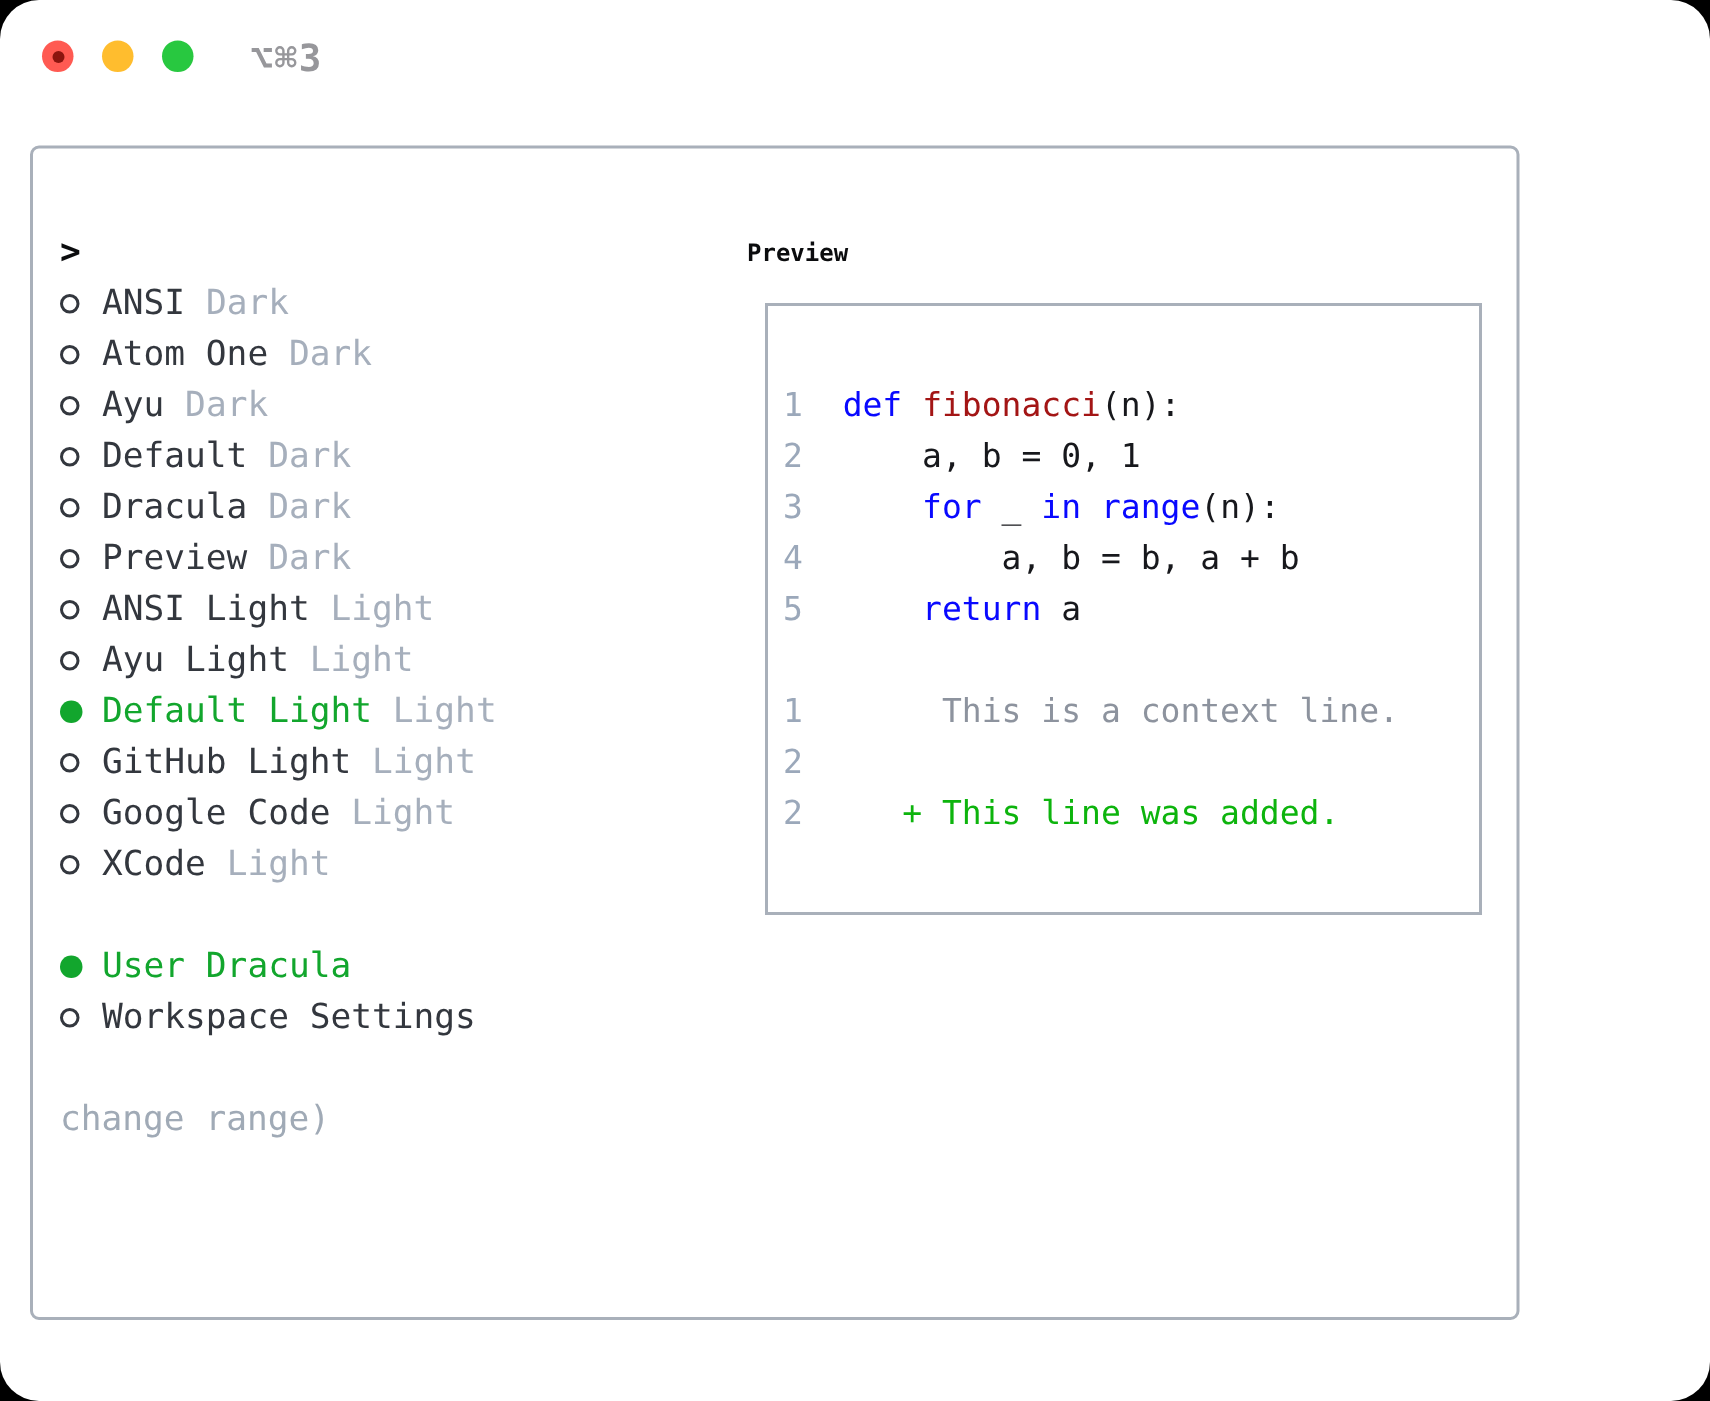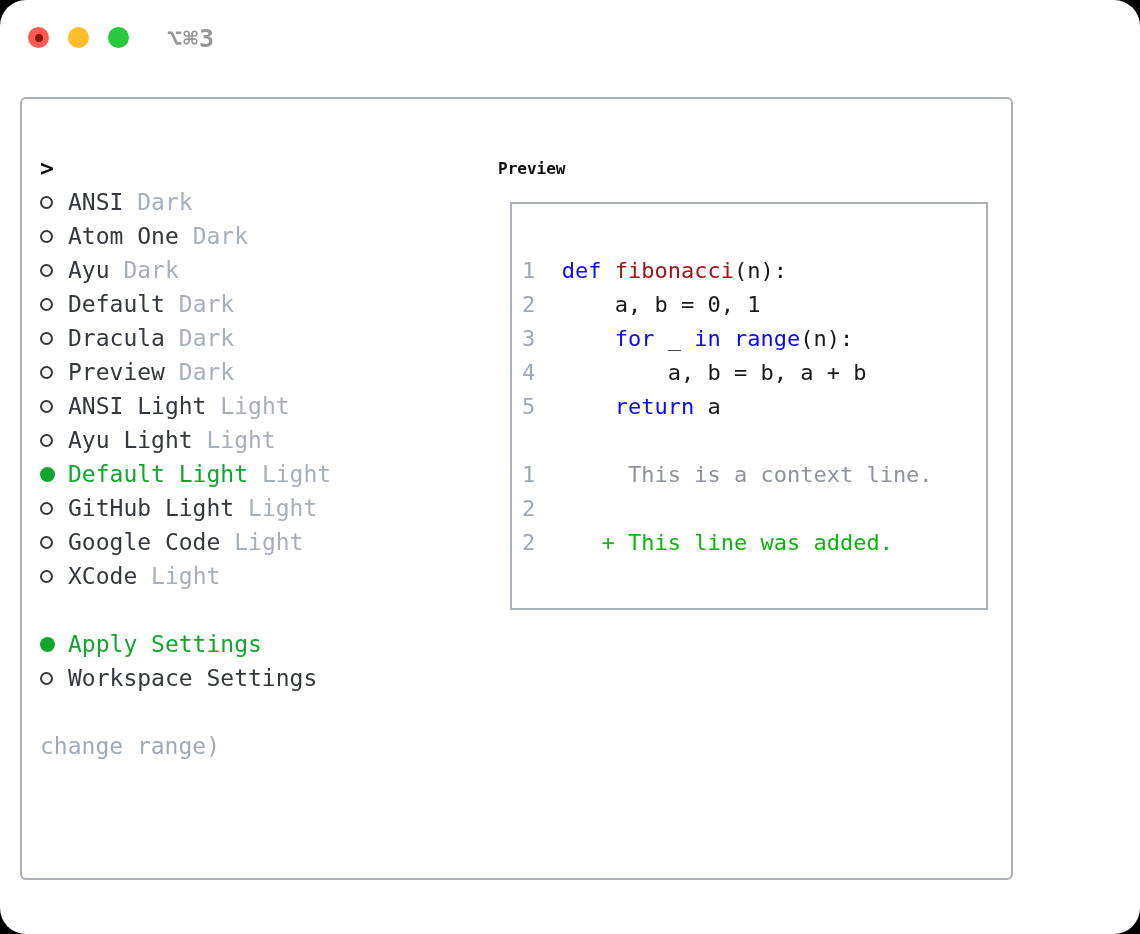--- a/index.html
+++ b/index.html
@@ -103,21 +103,21 @@
           <div class="row"><span class="marker"><span class="radio on"></span></span><span class="tname sel">Default Light</span><span class="tname"> </span><span class="ttag">Light</span></div>
           <div class="row"><span class="marker"><span class="radio"></span></span><span class="tname">GitHub Light</span><span class="tname"> </span><span class="ttag">Light</span></div>
           <div class="row"><span class="marker"><span class="radio"></span></span><span class="tname">Google Code</span><span class="tname"> </span><span class="ttag">Light</span></div>
           <div class="row"><span class="marker"><span class="radio"></span></span><span class="tname">XCode</span><span class="tname"> </span><span class="ttag">Light</span></div>
         </div>
 
       <div class="spacer"></div>
 
 
       <div id="apply-list">
-          <div class="row"><span class="marker"><span class="radio on"></span></span><span class="tname sel">Apply Settings</span></div>
+          <div class="row"><span class="marker"><span class="radio on"></span></span><span class="tname sel">User Dracula</span></div>
           <div class="row"><span class="marker"><span class="radio"></span></span><span class="tname">Workspace Settings</span></div>
         </div>
 
       <div class="spacer"></div>
 
       <div class="row hint">change range)</div>
     </div>
 
     <div class="preview-label">Preview</div>
 

